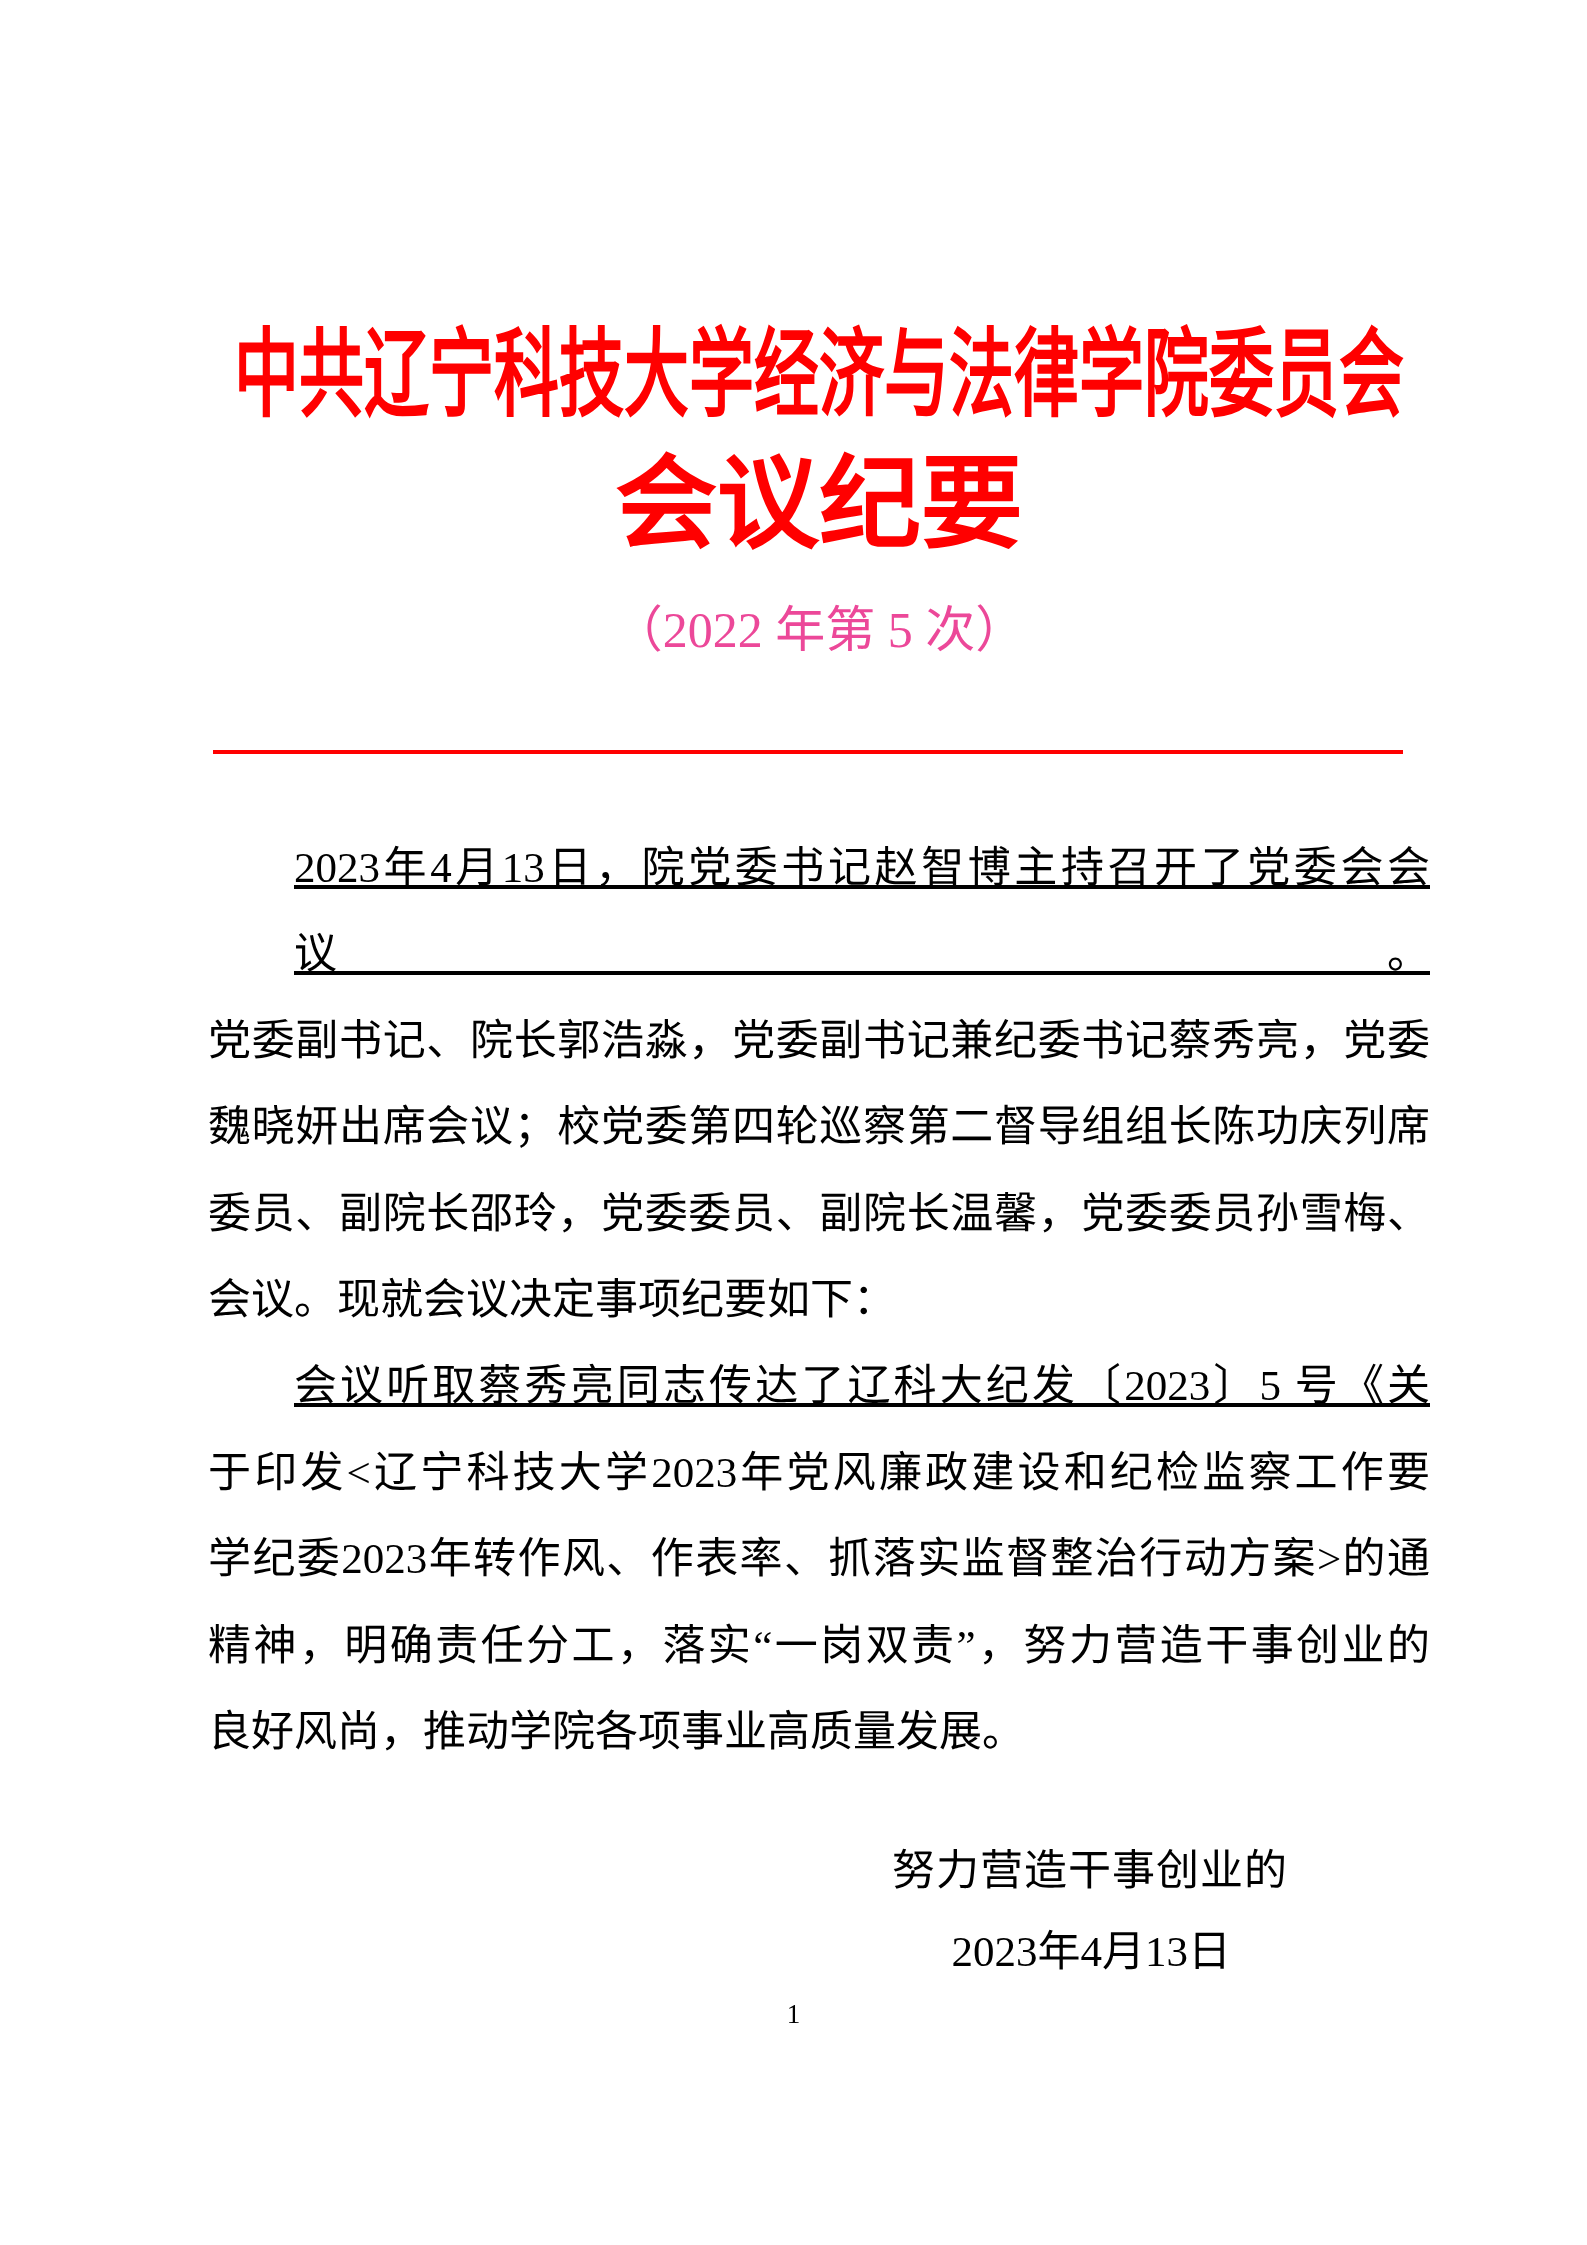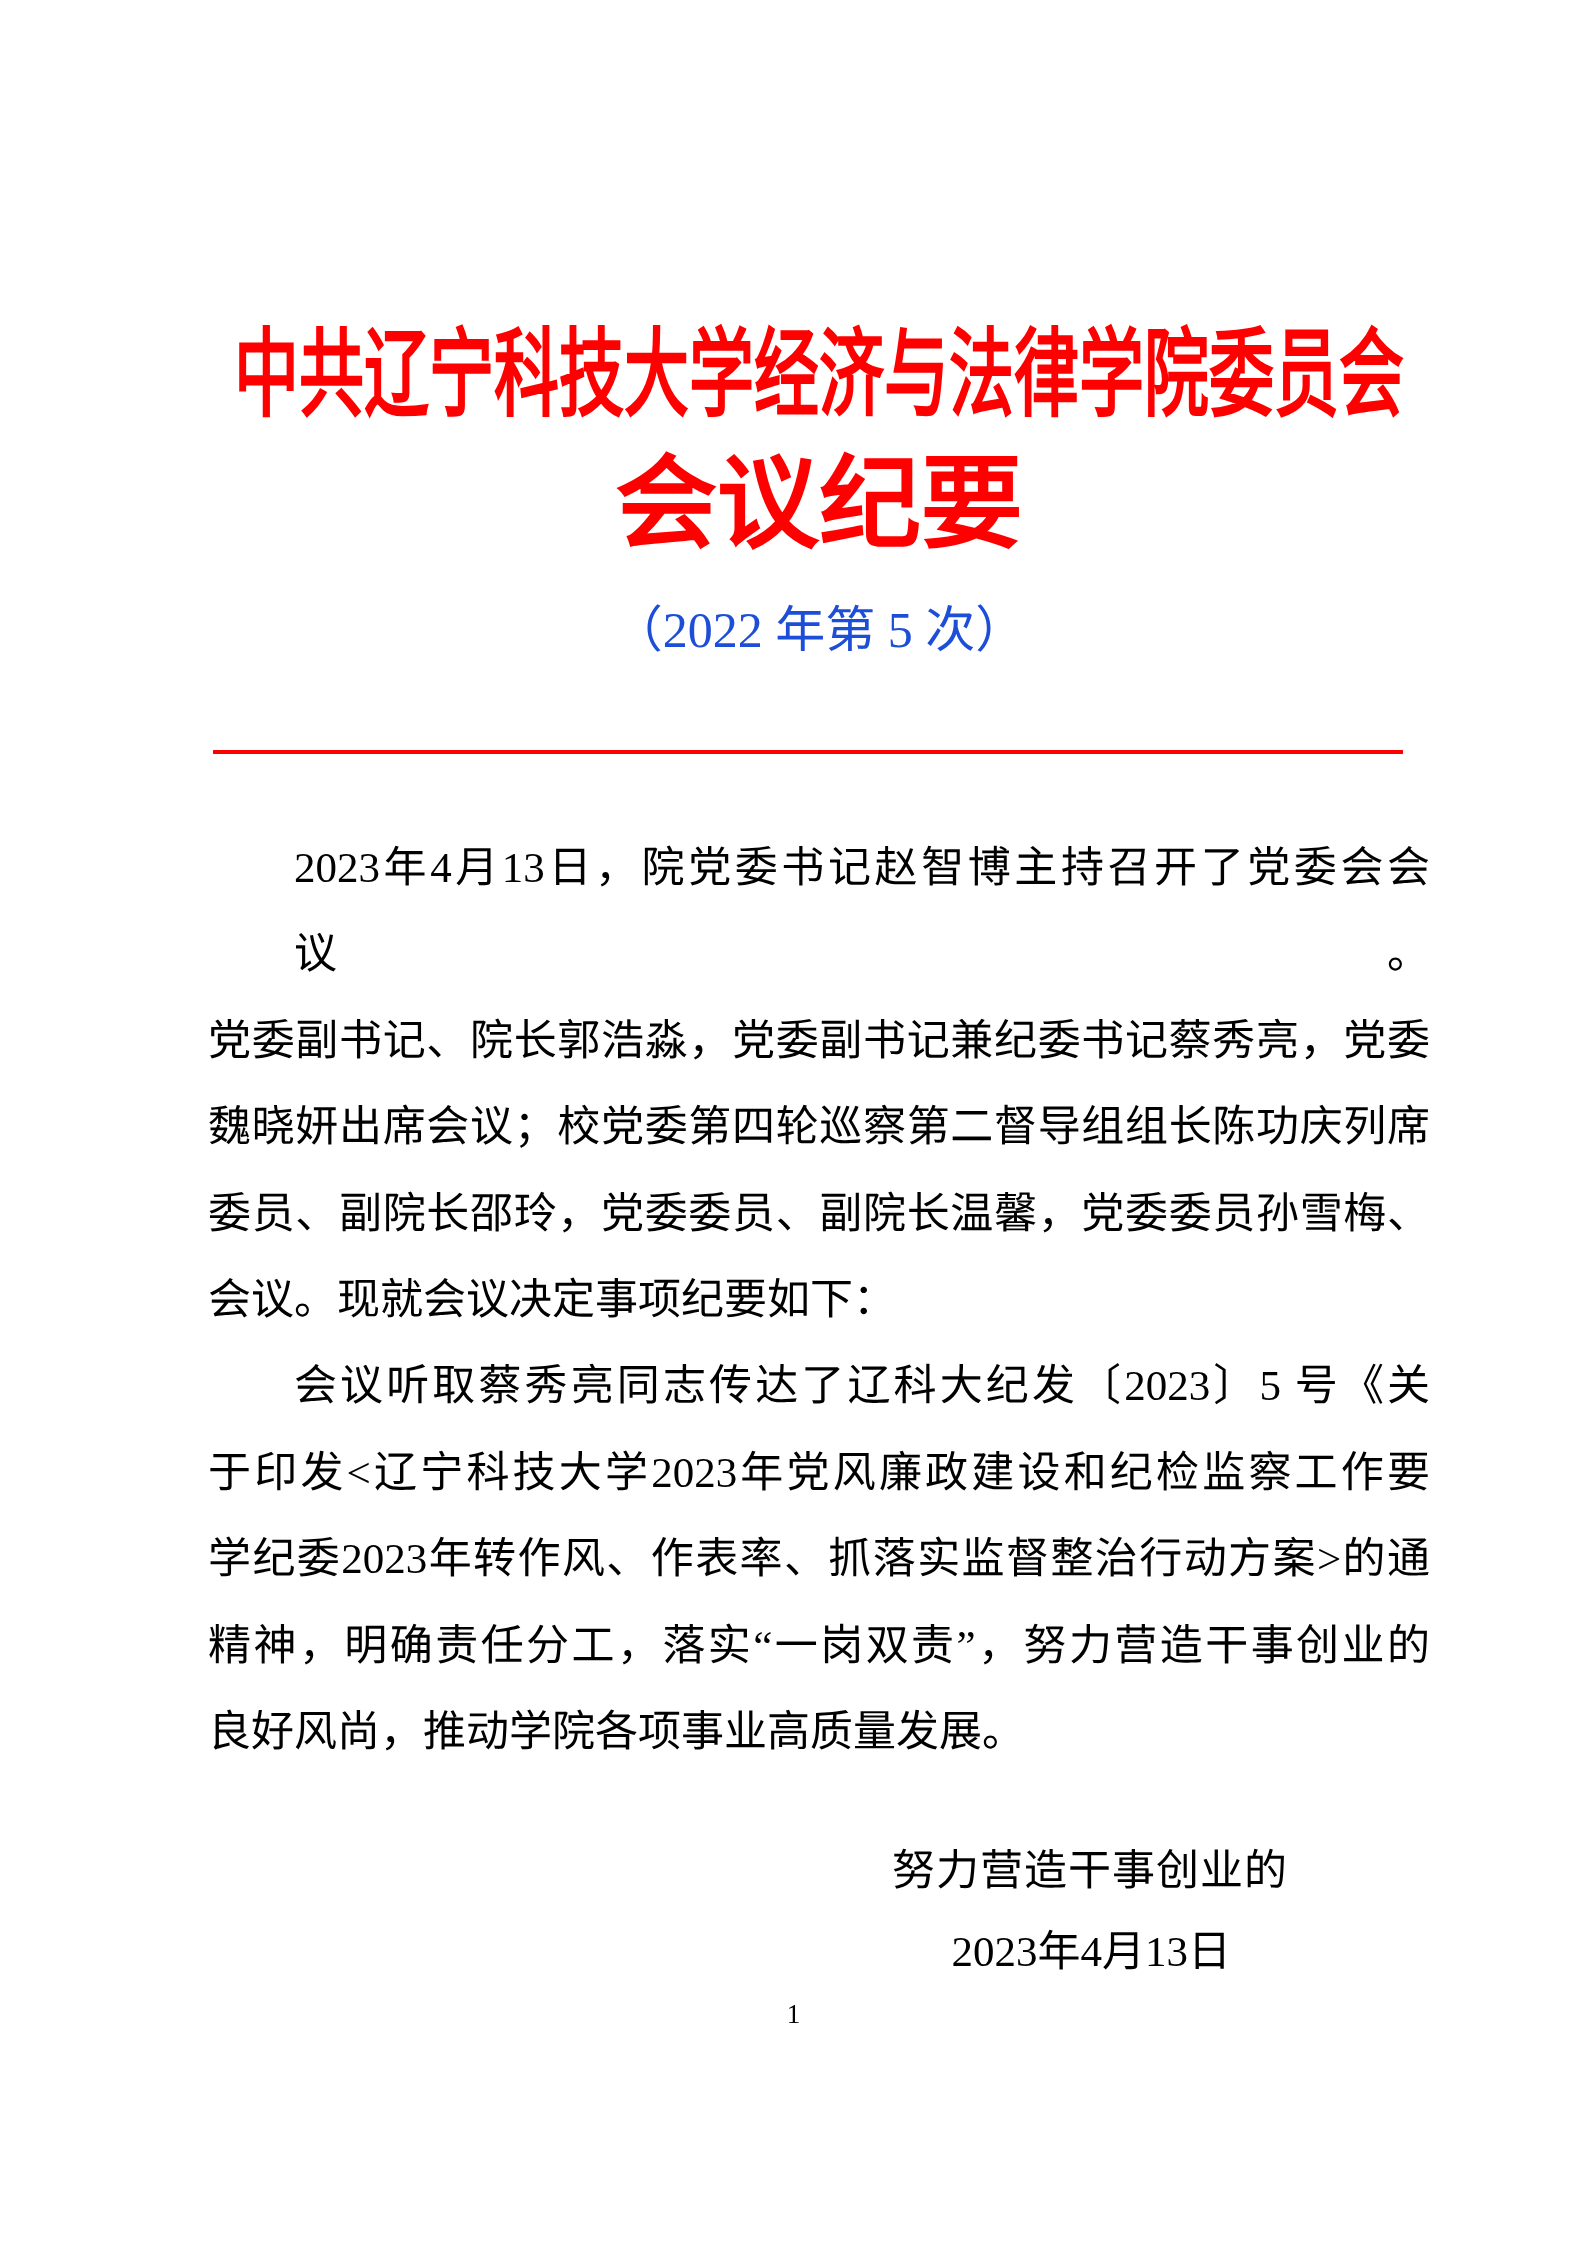--- a/index.html
+++ b/index.html
@@ -64,21 +64,21 @@
 
   
   .session {
     position: absolute;
     top: 560px;
     left: 0;
     width: 100%;
     text-align: center;
     font-size: 50px;
     line-height: 1.2;
-    color: #1d4ed8;
+    color: #ec4899;
   }
 
   
   .red-rule {
     position: absolute;
     top: 710px;
     left: 5px;
     width: 1190px;
     height: 4px;
     background: var(--accent, #FF0000);
@@ -98,21 +98,21 @@
     width: 1222px;
     box-sizing: border-box;
     white-space: nowrap;
   }
   .jline {
     white-space: normal;
     text-align: justify;
     text-align-last: justify;
     text-justify: inter-character;
   }
-  .indent { padding-left: 86px; }
+  .indent { padding-left: 86px; text-decoration: underline; }
   .lastline { text-align: left; text-align-last: left; }
 
   
   .sig {
     position: absolute;
     top: 1801px;
     right: 142px;
     font-size: 43px;
     line-height: 60px;
     letter-spacing: 1px;

